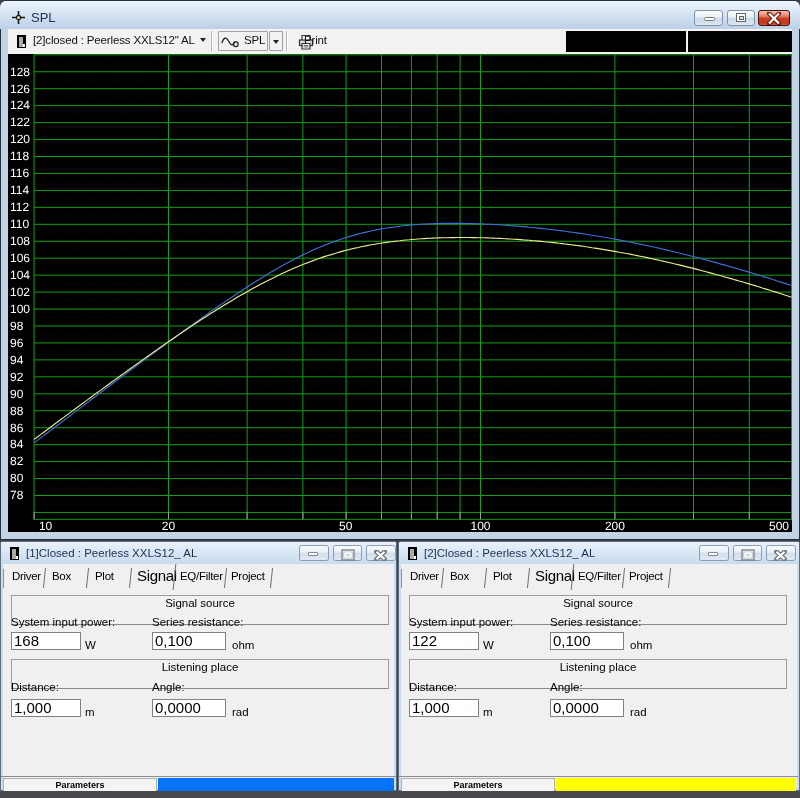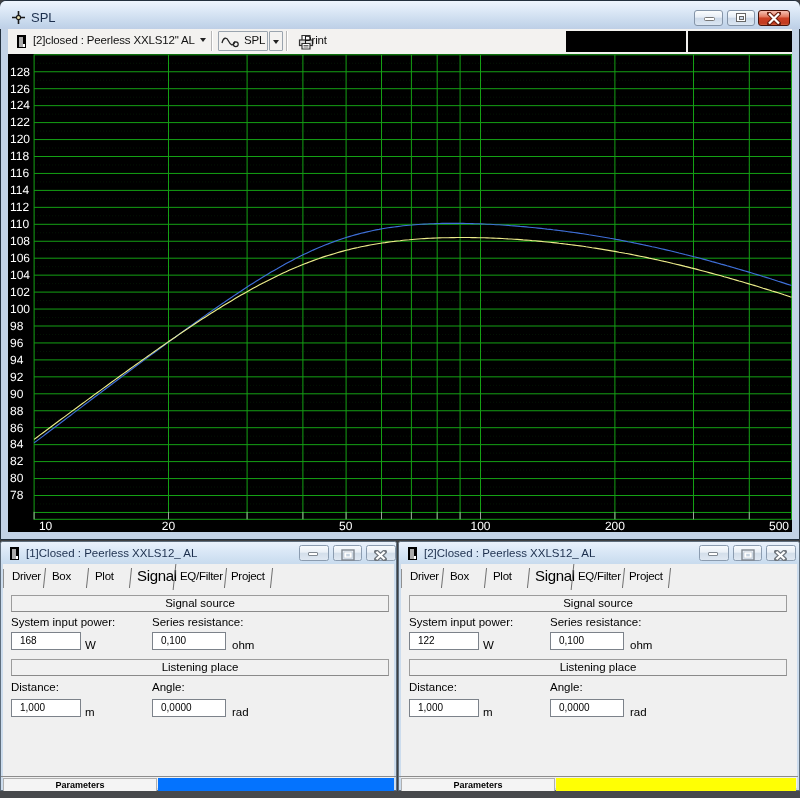--- a/index.html
+++ b/index.html
@@ -23,23 +23,23 @@
 .arrow{width:0;height:0;border-left:3.5px solid transparent;border-right:3.5px solid transparent;border-top:4px solid #222;top:9px}
 .blackbox{top:1.5px;height:21px;background:#000}
 #chartwrap{left:8px;top:53.5px;width:784px;height:478px;background:#000}
 .win{top:541px;height:250px;background:#f0f0f0;border:1px solid #5f6e7d;border-radius:2.5px 2.5px 0 0;box-shadow:inset 0 0 0 2px #ccdced}
 .wtitle{top:542px;height:22px;border-radius:2px 2px 0 0;background:linear-gradient(#eaf2fc, #d9e7f6 45%, #c8dbee)}
 .wtext{top:547px;font-size:11.5px;color:#1c2f4d;white-space:nowrap}
 .mbtn{top:544.5px;height:16.5px;border-radius:2.5px;border:1px solid #8b9cb0;background:linear-gradient(#f8fbfd, #e9eff6 45%, #d3deea 50%, #dfe8f2)}
 .tab-label{font-size:11.5px;letter-spacing:-.3px;color:#000;white-space:nowrap}
 .tab-sel{font-size:15px;letter-spacing:-.3px;color:#000;white-space:nowrap}
 .tsep{width:1px;background:#6e6e6e;top:5px;height:20px;transform:skewX(-6deg)}
-.groupbar{height:17px;background:#f1f1f1;border:1px solid #9c9c9c;border-bottom-color:#8a8a8a;text-align:center;font-size:11.5px;color:#000;line-height:15px}
+.groupbar{height:30px;background:#f1f1f1;border:1px solid #9c9c9c;border-bottom-color:#8a8a8a;text-align:center;font-size:11.5px;color:#000;line-height:15px}
 .flabel{font-size:11.5px;color:#000;white-space:nowrap}
-.ebox{height:18px;background:#fff;border:1px solid #7c828a;font-size:10px;color:#000;line-height:16px;padding-left:8px}
+.ebox{height:18px;background:#fff;border:1px solid #7c828a;font-size:15px;color:#000;line-height:16px;padding-left:2px}
 .statusbar{height:15px;border-top:1px solid #8c8c8c}
 .scell{top:1px;height:15px;background:#f4f4f4;border:1px solid #b0b0b0;font-size:9px;font-weight:bold;text-align:center;line-height:12px;color:#000}
 .sfill{top:1px;height:13px}
 </style>
 </head>
 <body>
 
 <div class="abs" id="spl"></div>
 <div class="abs" id="spl-title"></div>
 <svg class="abs" id="spl-icon" width="13" height="13" viewBox="0 0 13 13">

